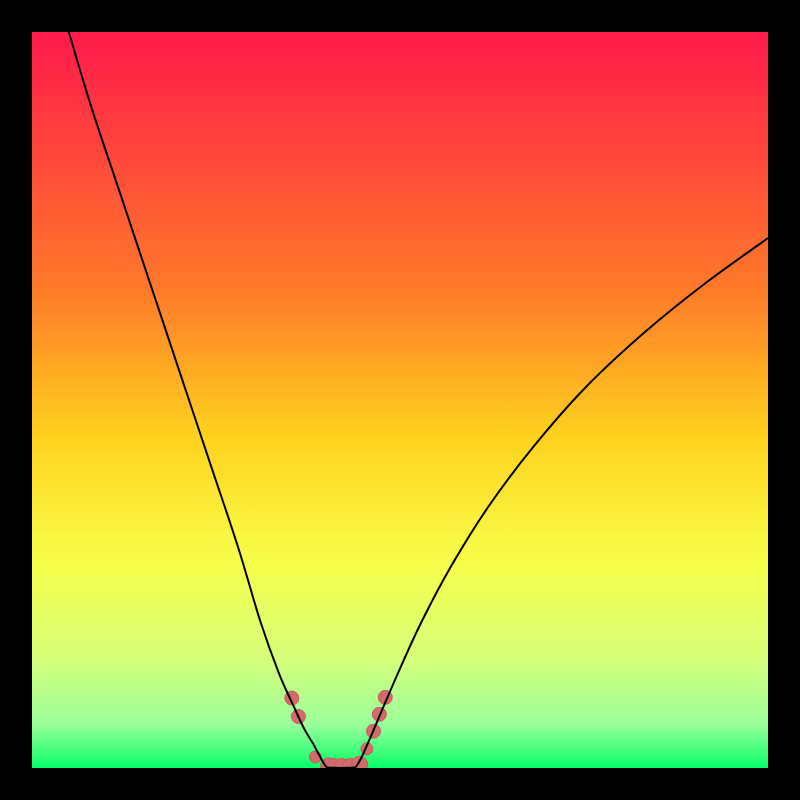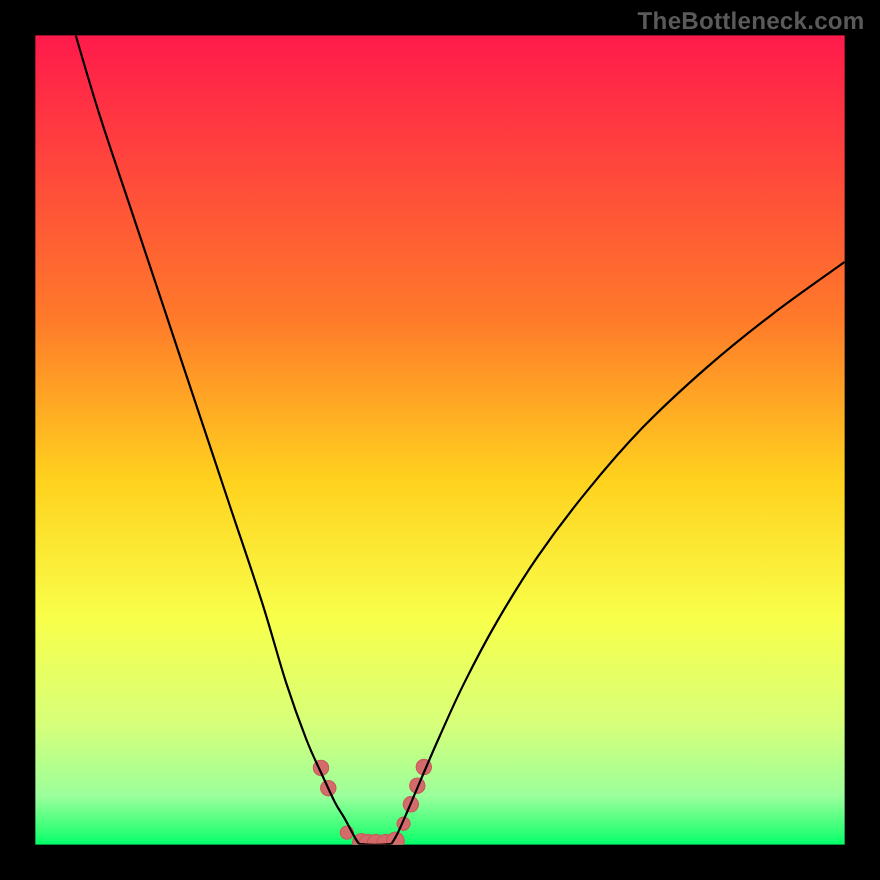--- a/index.html
+++ b/index.html
@@ -79,15 +79,14 @@
           <circle cx="341.50399999999996" cy="699.2" r="7" fill="#d46a6a" stroke="#c55a5a" stroke-width="1"></circle>
           <circle cx="347.392" cy="682.272" r="7" fill="#d46a6a" stroke="#c55a5a" stroke-width="1"></circle>
           <circle cx="353.28" cy="665.344" r="7" fill="#d46a6a" stroke="#c55a5a" stroke-width="1"></circle>
         </g>
       <path id="curve-left" fill="none" stroke-width="2" stroke="#000000" d="M 36.800000000000004 0 C 40.77440000000001 13.248000000000003, 49.60640000000001 44.454400000000035, 58.88 73.60000000000002 C 68.1536 102.74560000000001, 77.7216 130.12479999999996, 88.32 161.91999999999996 C 98.91839999999999 193.71519999999995, 107.1616 218.44479999999996, 117.76 250.23999999999995 C 128.35840000000002 282.0352, 136.60160000000002 306.7647999999999, 147.20000000000002 338.55999999999995 C 157.79840000000002 370.35519999999997, 166.0416 395.0848, 176.64 426.88 C 187.23839999999998 458.6752, 196.8064 486.05440000000004, 206.08 515.2 C 215.35360000000003 544.3456, 220.8736 566.2783999999999, 228.16 588.8 C 235.44639999999998 611.3216, 240.5984 625.0848, 246.56 640.3199999999999 C 252.5216 655.5551999999999, 256.6432 663.23904, 261.28 673.44 C 265.91679999999997 683.6409600000001, 268.74304 690.10304, 272.32 696.992 C 275.89696 703.88096, 278.50239999999997 707.0752, 281.152 711.712 C 283.8016 716.3488, 285.18528000000003 719.30752, 287.04 722.752 C 288.89472 726.19648, 290.13120000000004 728.59584, 291.456 730.848 C 292.7808 733.10016, 293.87008000000003 734.46912, 294.40000000000003 735.264"></path>
       <path id="curve-floor" fill="none" stroke-width="2" stroke="#000000" d="M 294.40000000000003 735.264 C 295.7248 735.369984, 299.11039999999997 735.72032, 301.76 735.8528 C 304.4096 735.98528, 306.4704 736, 309.12 736 C 311.7696 736, 313.8304 735.98528, 316.48 735.8528 C 319.12960000000004 735.72032, 322.5152 735.369984, 323.84 735.264"></path>
       <path id="curve-right" fill="none" stroke-width="2" stroke="#000000" d="M 323.84 735.264 C 324.89984 733.40928, 327.07839999999993 730.3916800000001, 329.72799999999995 724.96 C 332.3776 719.52832, 334.71808 713.96416, 338.56 705.088 C 342.40192 696.2118399999999, 345.7728 687.96864, 351.072 675.648 C 356.3712 663.32736, 360.97856 652.27264, 368 636.64 C 375.02144 621.00736, 380.80640000000005 607.3471999999999, 390.08000000000004 588.8 C 399.35360000000003 570.2528, 407.5968 554.1344, 419.52 533.6 C 431.4432 513.0656, 441.74719999999996 495.9168, 456.32 474.72 C 470.8928 453.52320000000003, 483.2576 437.03679999999997, 500.48 415.84 C 517.7024 394.6432, 532.128 377.4944, 552 356.96 C 571.872 336.4256, 589.6831999999999 320.3072000000001, 610.88 301.76000000000005 C 632.0768 283.2128, 647.2384 271.14239999999995, 669.76 253.91999999999996 C 692.2816 236.69759999999997, 724.0768 214.69120000000004, 736 206.08000000000004"></path>
     </svg>
   </div>
 
-  <div class="watermark">TheBottleneck.com</div>
 
 </div>
 
 </body></html>

